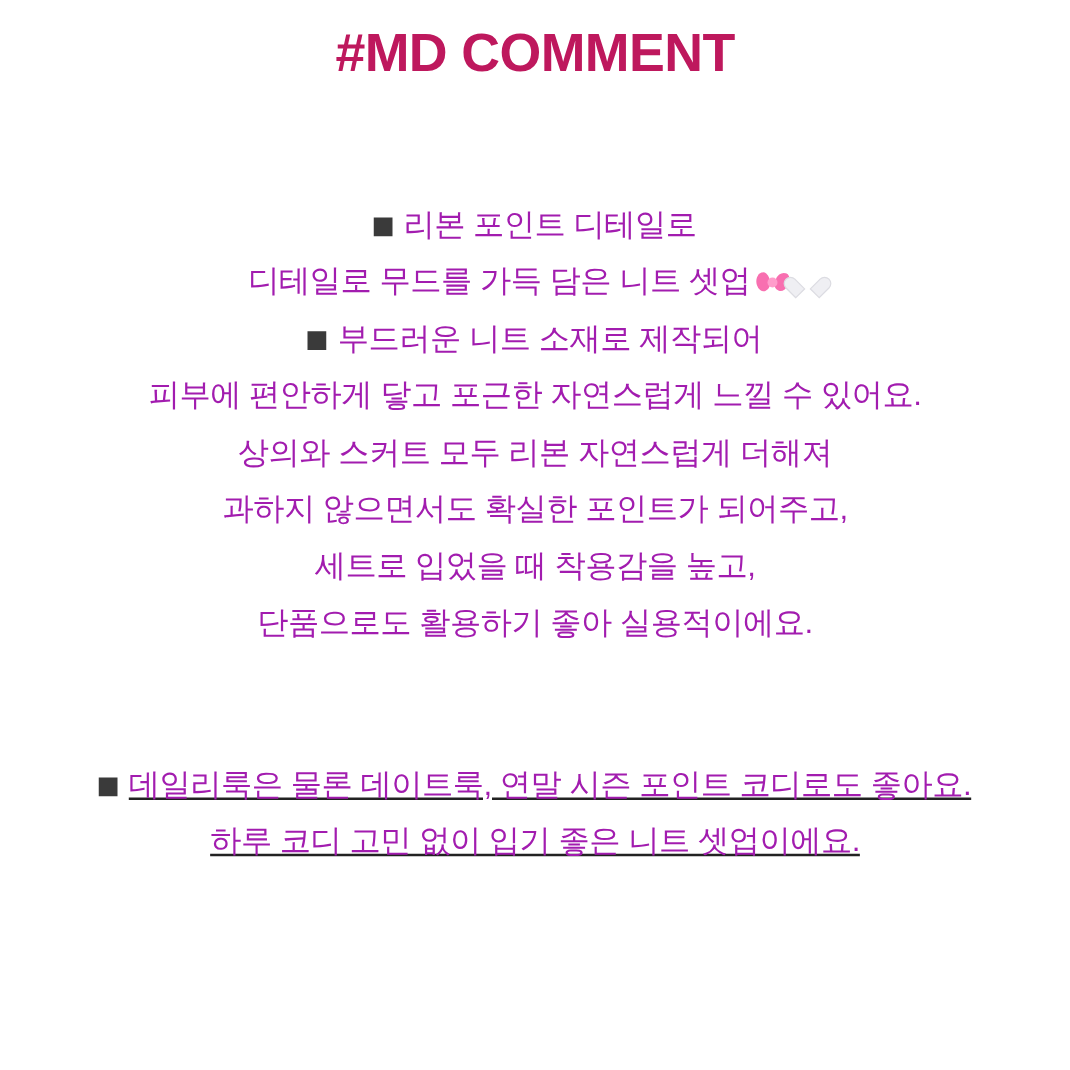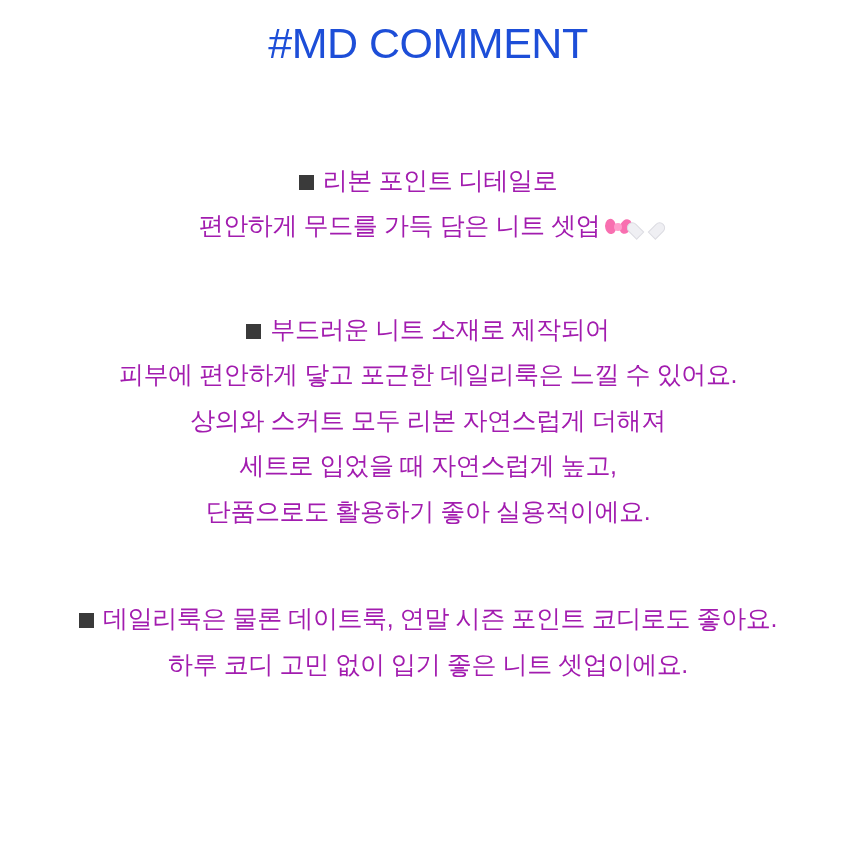--- a/index.html
+++ b/index.html
@@ -18,35 +18,35 @@
     width: 856px;
     height: 856px;
     box-sizing: border-box;
     display: flex;
     flex-direction: column;
     align-items: center;
     padding-top: 10px;
   }
   .title {
     font-size: 43px;
-    font-weight: normal;
+    font-weight: bold;
     letter-spacing: -0.5px;
-    color: #1d4ed8;
+    color: #be185d;
     text-align: center;
     margin: 8px 0 0 0;
     line-height: 1.2;
     font-family: "Liberation Sans", "DejaVu Sans", sans-serif;
   }
   .block {
     width: 100%;
     text-align: center;
   }
   .block.b1 { margin-top: 88px; }
-  .block.b2 { margin-top: 58px; }
-  .block.b3 { margin-top: 62px; }
+  .block.b2 { }
+  .block.b3 { margin-top: 84px; text-decoration: underline; }
   .line {
     font-size: 25px;
     line-height: 1.82;
     color: #a21caf;
     letter-spacing: -0.4px;
     white-space: nowrap;
   }
   .bullet {
     display: inline-block;
     width: 15px;
@@ -112,31 +112,32 @@
 
 <div class="page">
 
   <h1 class="title">#MD COMMENT</h1>
 
   <div class="block b1">
     <div class="line">
       <span class="bullet"></span><span>리본 포인트 디테일로</span>
     </div>
     <div class="line">
-      <span>편안하게 무드를 가득 담은 니트 셋업</span><span class="bow"><span class="knot"></span></span><span class="heart"></span>
+      <span>디테일로 무드를 가득 담은 니트 셋업</span><span class="bow"><span class="knot"></span></span><span class="heart"></span>
     </div>
   </div>
 
   <div class="block b2">
     <div class="line">
       <span class="bullet"></span><span>부드러운 니트 소재로 제작되어</span>
     </div>
-    <div class="line">피부에 편안하게 닿고 포근한 데일리룩은 느낄 수 있어요.</div>
+    <div class="line">피부에 편안하게 닿고 포근한 자연스럽게 느낄 수 있어요.</div>
     <div class="line">상의와 스커트 모두 리본 자연스럽게 더해져</div>
-    <div class="line">세트로 입었을 때 자연스럽게 높고,</div>
+    <div class="line">과하지 않으면서도 확실한 포인트가 되어주고,</div>
+    <div class="line">세트로 입었을 때 착용감을 높고,</div>
     <div class="line">단품으로도 활용하기 좋아 실용적이에요.</div>
   </div>
 
   <div class="block b3">
     <div class="line">
       <span class="bullet"></span><span>데일리룩은 물론 데이트룩, 연말 시즌 포인트 코디로도 좋아요.</span>
     </div>
     <div class="line">하루 코디 고민 없이 입기 좋은 니트 셋업이에요.</div>
   </div>
 

